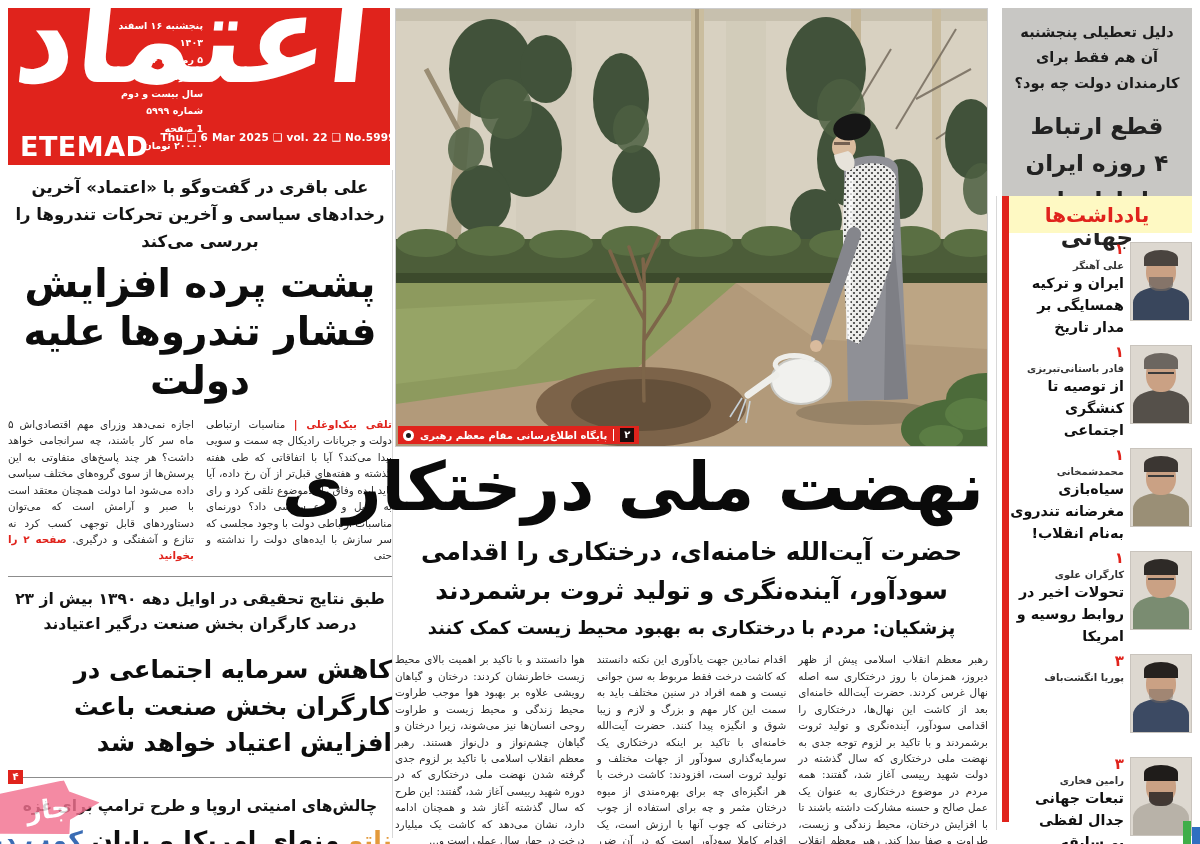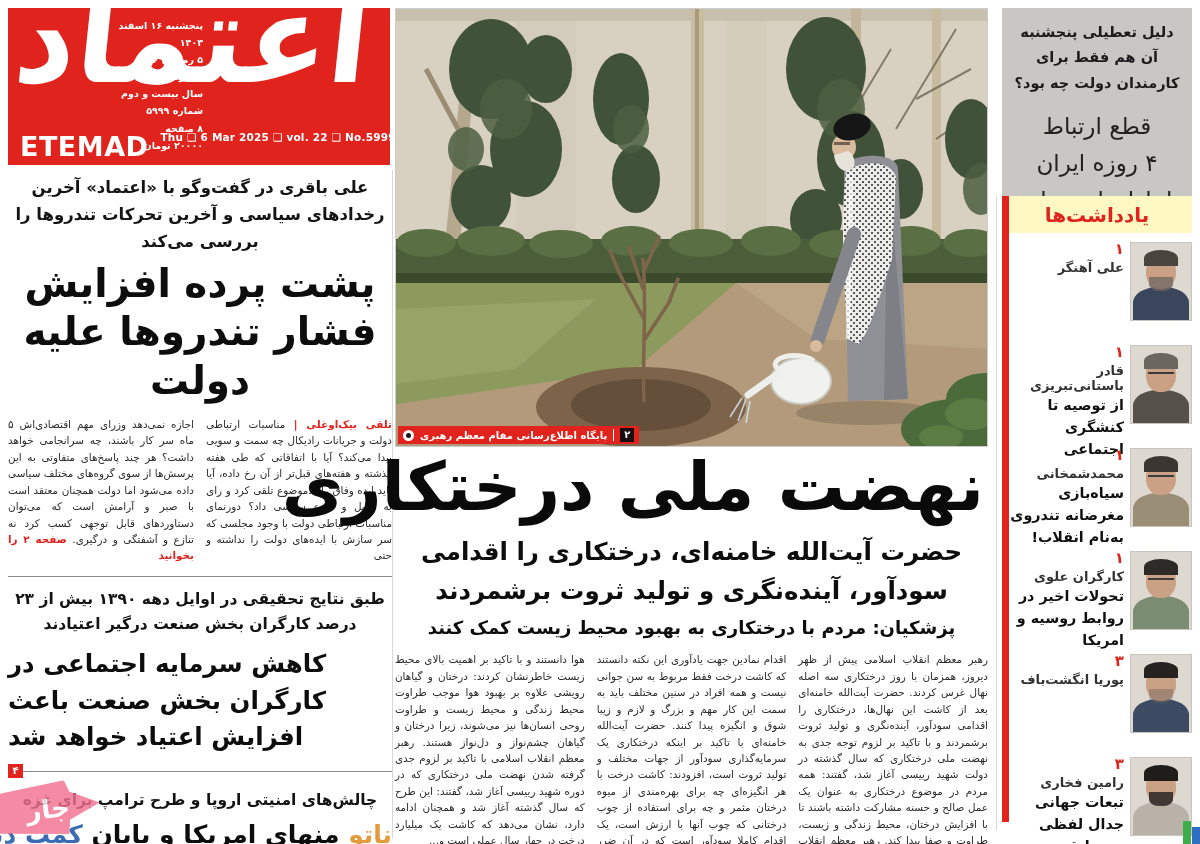--- a/index.html
+++ b/index.html
@@ -27,22 +27,22 @@
   .kicker { font-weight:bold; text-align:center; line-height:1.65; color:#141414; }
   .lead-kicker { font-size:16.5px; margin-top:4px; }
   .lead-headline { font-size:39px; font-weight:bold; text-align:center; line-height:1.25;
     margin-top:4px; color:#0d0d0d; }
   .body-cols { display:flex; gap:12px; margin-top:10px; }
   .body-col { flex:1; font-size:10.4px; line-height:1.58; text-align:justify; color:#2a2a2a; }
   .byline { color:#e0231c; font-weight:bold; }
   .cont-ref { color:#e0231c; font-weight:bold; }
   .rule { height:1px; background:#8c8c8c; margin-top:12px; }
   .workers-kicker { font-size:15.5px; margin-top:10px; }
-  .workers-headline { font-size:24.5px; font-weight:bold; text-align:left; line-height:1.5;
-    margin-top:8px; color:#0d0d0d; }
+  .workers-headline { font-size:24.5px; font-weight:bold; text-align:right; line-height:1.5;
+    margin-top:14px; color:#0d0d0d; }
   .rule-num { position:relative; height:14px; margin-top:8px; }
   .rule-num .bar { position:absolute; left:0; right:0; top:7px; height:1px; background:#8c8c8c; }
   .page-num-box { position:absolute; left:0; top:0; width:15px; height:14px; background:#e0231c;
     color:#fff; font-size:10px; font-weight:bold; text-align:center; line-height:14px; }
   .nato-kicker { font-size:15.5px; margin-top:10px; }
   .nato-headline { font-size:25px; font-weight:bold; text-align:center; line-height:1.5;
     margin-top:2px; color:#0d0d0d; white-space:nowrap; }
   .nato-first { color:#e39a3b; }
   .nato-last { color:#3a6cb4; }
   
@@ -64,21 +64,21 @@
   .main-subhead { font-size:24.5px; font-weight:bold; text-align:center; line-height:1.6;
     margin-top:6px; color:#0d0d0d; }
   .main-subhead2 { font-size:18px; font-weight:bold; text-align:center; line-height:1.5;
     margin-top:4px; color:#0d0d0d; }
   .main-body { display:flex; gap:12px; margin-top:10px; }
   
   #topright-box { position:absolute; left:1002px; top:8px; width:190px; height:218px;
     background:#c8c7c4; color:#1b1b1b; }
   .box-kicker { font-size:14.5px; font-weight:bold; text-align:center; line-height:1.75;
     padding:12px 8px 0 8px; }
-  .box-title { font-size:23px; font-weight:normal; text-align:center; line-height:1.6;
+  .box-title { font-size:23px; font-weight:bold; text-align:center; line-height:1.6;
     margin-top:12px; color:#222; }
   .box-num { position:absolute; left:9px; bottom:3px; color:#fff; font-size:12px; font-weight:bold; }
   
   #notes { position:absolute; left:1002px; top:196px; width:190px; height:634px; }
   #notes .redbar { position:absolute; left:0; top:0; bottom:8px; width:7px; background:#e0231c; }
   .notes-header { background:#fef9c3; height:37px; display:flex; align-items:center;
     justify-content:center; color:#e0231c; font-weight:bold; font-size:20px; }
   .note-item { display:flex; direction:rtl; padding:9px 0 0 0; height:103px; }
   .note-photo { width:62px; height:79px; flex:0 0 62px; border:1px solid #c9c4bd;
     position:relative; overflow:hidden; background:#ddd8d0; }
@@ -87,21 +87,21 @@
   .note-photo .hair { position:absolute; left:13px; top:7px; width:34px; height:16px;
     border-radius:50% 50% 0 0; background:#5a5350; }
   .note-photo .glasses { position:absolute; left:17px; top:26px; width:26px; height:5px;
     border-top:2px solid #3b3b3b; }
   .note-photo .beard { position:absolute; left:18px; top:34px; width:24px; height:14px;
     border-radius:0 0 45% 45%; background:#6e6660; opacity:.75; }
   .note-photo .shoulders { position:absolute; left:2px; top:44px; width:56px; height:35px;
     border-radius:45% 45% 0 0; background:#4c5666; }
   .note-text { flex:1; text-align:right; padding:0 6px 0 2px; }
   .note-num { color:#e0231c; font-weight:bold; font-size:15px; line-height:1; }
-  .note-author { font-size:13px; color:#333; margin-top:3px; font-weight:bold; }
+  .note-author { font-size:10px; color:#333; margin-top:3px; font-weight:bold; }
   .note-title { font-size:14.3px; font-weight:bold; color:#101010; line-height:1.55; margin-top:1px; }
   
   .corner-marks { position:absolute; left:1183px; top:821px; width:17px; height:23px; direction:ltr; }
   .corner-green { position:absolute; left:0; top:0; width:8px; height:23px; background:#3fae49; }
   .corner-blue { position:absolute; left:9px; top:6px; width:8px; height:17px; background:#2f6fc1; }
   .watermark { position:absolute; left:-4px; top:782px; width:104px; height:54px;
     background:#f2718f; opacity:.82; clip-path:polygon(0 14%, 68% 0, 72% 22%, 100% 48%, 70% 74%, 68% 100%, 0 86%);
     display:flex; align-items:center; justify-content:center; color:#fff; font-weight:bold;
     font-size:26px; transform:rotate(-6deg); z-index:5; }
 </style>
@@ -111,21 +111,21 @@
 <div id="page">
 
   <div id="masthead">
     <div class="logo-fa">اعتماد</div>
     <div class="date-block">
       <div>پنجشنبه ۱۶ اسفند ۱۴۰۳</div>
       <div>۵ رمضان ۱۴۴۶</div>
       <div>۶ مارس ۲۰۲۵</div>
       <div>سال بیست و دوم</div>
       <div>شماره ۵۹۹۹</div>
-      <div>۸ صفحه</div>
+      <div>1 صفحه</div>
       <div>۲۰۰۰۰ تومان</div>
     </div>
     <div class="etemad-strip">
       <span class="etemad-latin">ETEMAD</span>
       <span class="etemad-info">Thu ❑ 6 Mar 2025 ❑ vol. 22 ❑ No.5999 ❑ 8 Pages ❑ 200000 Rials</span>
     </div>
   </div>
 
   <div class="vline" style="left:392px; top:170px; height:668px;"></div>
   <div class="vline" style="left:996px; top:196px; height:634px;"></div>
@@ -304,20 +304,21 @@
     <div class="note-item">
       <div class="note-photo">
         <div class="shoulders" style="background:#39465c;"></div>
           <div class="head"></div>
           <div class="hair" style="background:#4a443f;"></div>
           <div class="beard"></div>
       </div>
       <div class="note-text">
         <div class="note-num">۱</div>
         <div class="note-author">علی آهنگر</div>
+        <div class="note-title">ایران و ترکیه همسایگی بر مدار تاریخ</div>
       </div>
     </div>
 
     <div class="note-item">
       <div class="note-photo">
         <div class="shoulders" style="background:#55504a;"></div>
           <div class="head"></div>
           <div class="hair" style="background:#6c6660;"></div>
           <div class="glasses"></div>
       </div>

